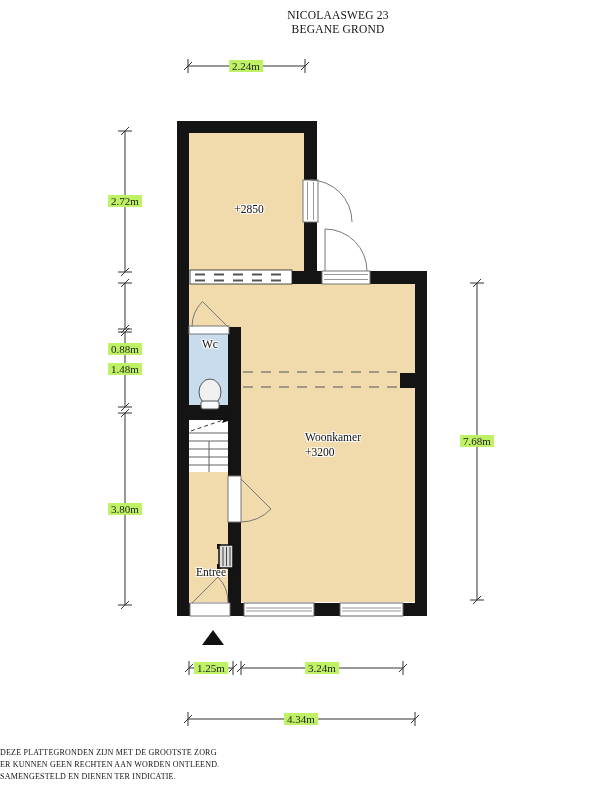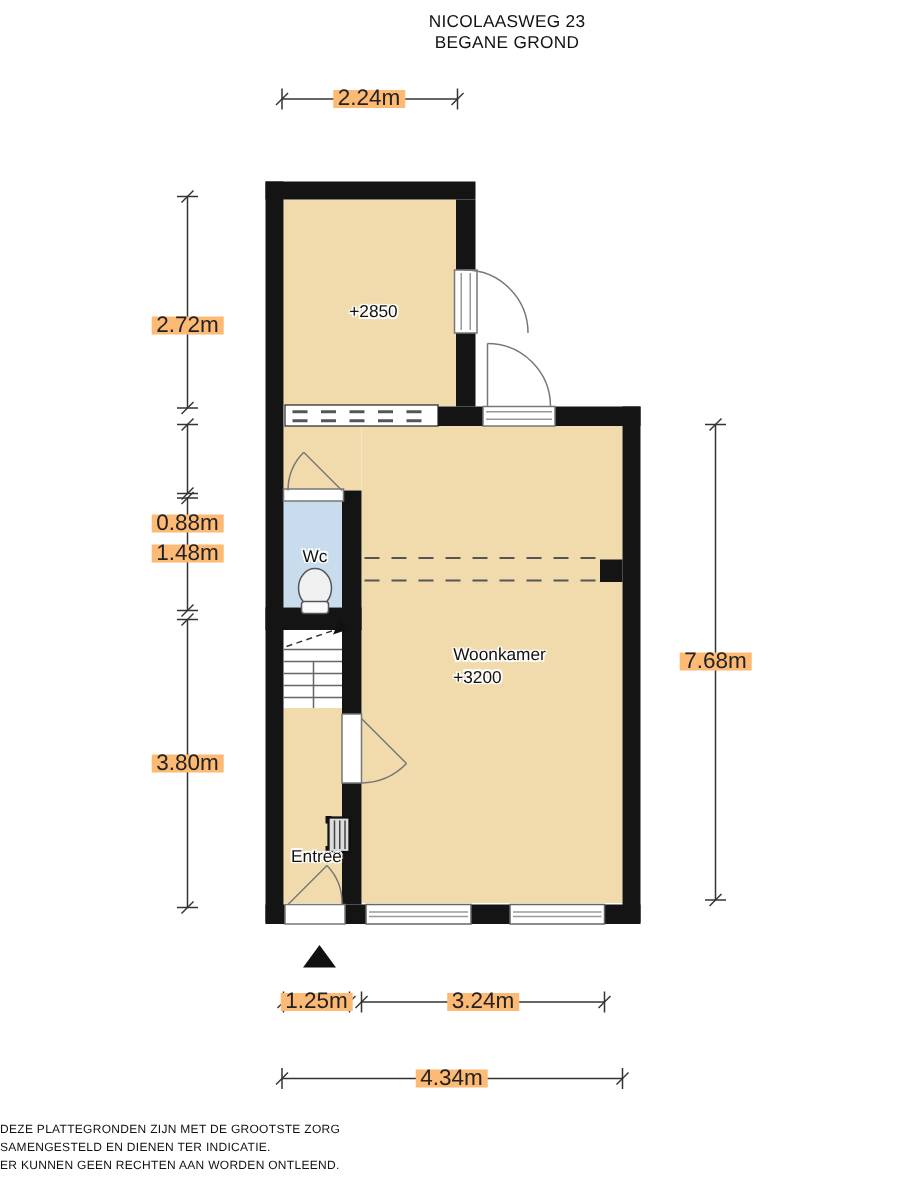--- a/index.html
+++ b/index.html
@@ -1,25 +1,25 @@
 <!DOCTYPE html>
 <html><head>
 <meta charset="utf-8">
 <style>
   html,body{margin:0;padding:0;background:#fff;}
   #canvas{position:relative;width:600px;height:800px;background:#fff;overflow:hidden;
-          font-family:Liberation Sans, sans-serif;color:#111;}
+          font-family:Liberation Serif, serif;color:#111;}
   #plan-svg{position:absolute;left:0;top:0;}
   .title-block{position:absolute;left:338px;top:8px;transform:translateX(-50%);
                text-align:center;font-size:11.5px;line-height:14px;letter-spacing:.2px;white-space:nowrap;}
   .room-label{position:absolute;transform:translate(-50%,-50%);font-size:11.5px;line-height:15px;
               text-align:left;white-space:nowrap;
               text-shadow:0 0 2px #fff,0 0 2px #fff,1px 1px 0 #fff,-1px -1px 0 #fff,1px -1px 0 #fff,-1px 1px 0 #fff;}
-  .dim-label{position:absolute;transform:translate(-50%,-50%);font-size:15px;line-height:12px;
-             background:#fdba74;padding:0 3px;white-space:nowrap;color:#222;}
+  .dim-label{position:absolute;transform:translate(-50%,-50%);font-size:11px;line-height:12px;
+             background:#bef264;padding:0 3px;white-space:nowrap;color:#222;}
   .footer{position:absolute;left:0;right:0;top:747px;text-align:left;font-size:8px;
           line-height:12px;color:#111;letter-spacing:.2px;}
 </style>
 </head>
 <body>
 
 <div id="canvas">
 
   <svg id="plan-svg" width="600" height="800" viewBox="0 0 600 800">
 
@@ -202,36 +202,36 @@
 
     <polygon points="213,630 202,645 224,645" fill="#111"></polygon>
   </svg>
 
   <div class="title-block">
     <div>NICOLAASWEG 23</div>
     <div>BEGANE GROND</div>
   </div>
 
   <div class="room-label" style="left:249px;top:209px;">+2850</div>
-  <div class="room-label" style="left:210px;top:372px;">Wc</div>
+  <div class="room-label" style="left:210px;top:344px;">Wc</div>
   <div class="room-label" style="left:333px;top:445px;">
     <div>Woonkamer</div>
     <div>+3200</div>
   </div>
   <div class="room-label" style="left:211px;top:572px;">Entree</div>
 
   <div class="dim-label" style="left:246px;top:66px;">2.24m</div>
-  <div class="dim-label" style="left:125px;top:201px;margin-top:16px;">2.72m</div>
+  <div class="dim-label" style="left:125px;top:201px;">2.72m</div>
   <div class="dim-label" style="left:125px;top:306px;margin-top:43px;">0.88m</div>
   <div class="dim-label" style="left:125px;top:369px;">1.48m</div>
   <div class="dim-label" style="left:125px;top:509px;text-align:center;">3.80m</div>
   <div class="dim-label" style="left:477px;top:441px;">7.68m</div>
   <div class="dim-label" style="left:211px;top:668px;">1.25m</div>
   <div class="dim-label" style="left:322px;top:668px;">3.24m</div>
   <div class="dim-label" style="left:301px;top:719px;">4.34m</div>
 
   <div class="footer">
     <div>DEZE PLATTEGRONDEN ZIJN MET DE GROOTSTE ZORG</div>
+    <div>ER KUNNEN GEEN RECHTEN AAN WORDEN ONTLEEND.</div>
     <div>SAMENGESTELD EN DIENEN TER INDICATIE.</div>
-    <div>ER KUNNEN GEEN RECHTEN AAN WORDEN ONTLEEND.</div>
   </div>
 
 </div>
 
 </body></html>

